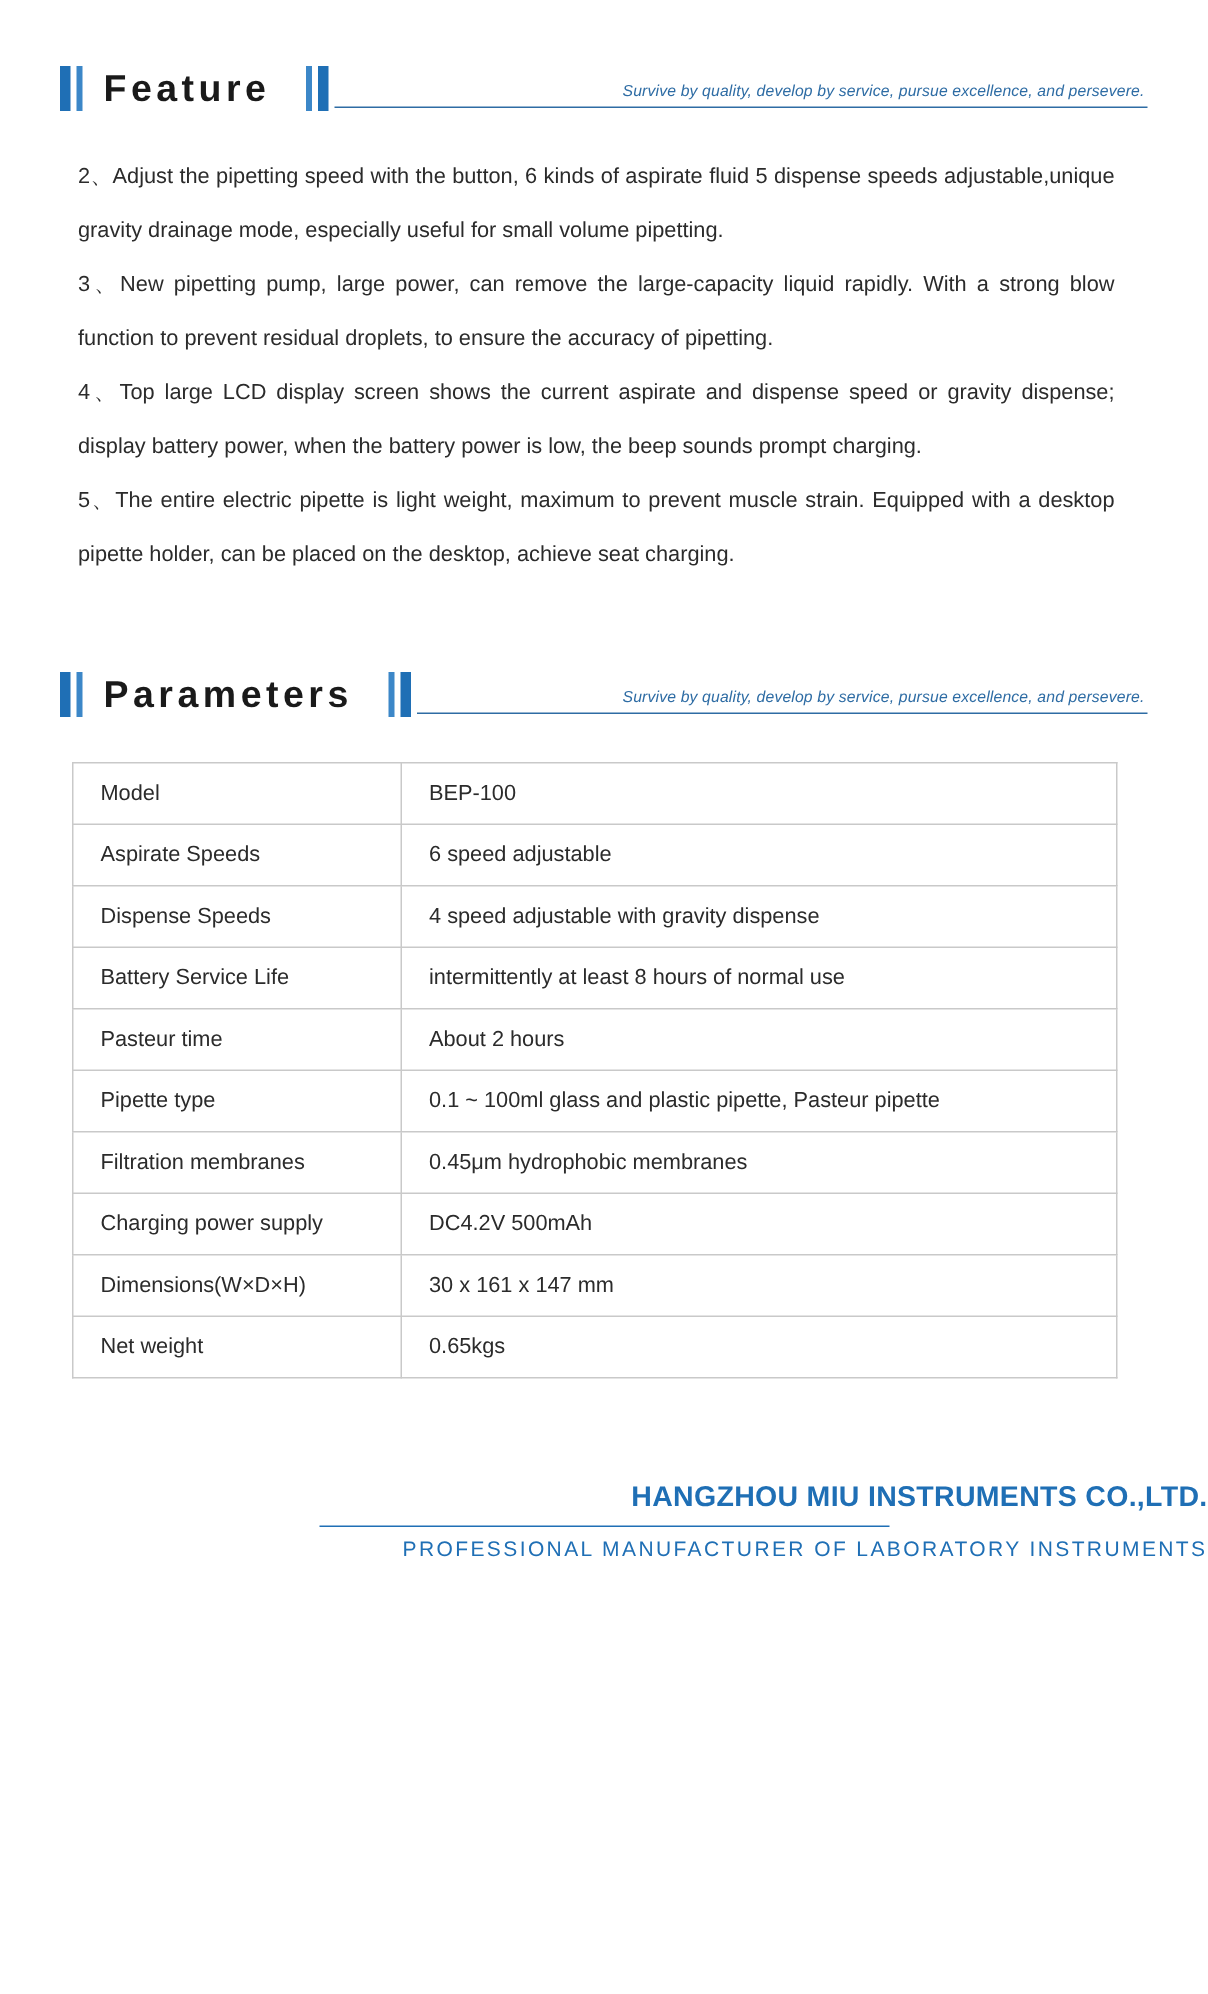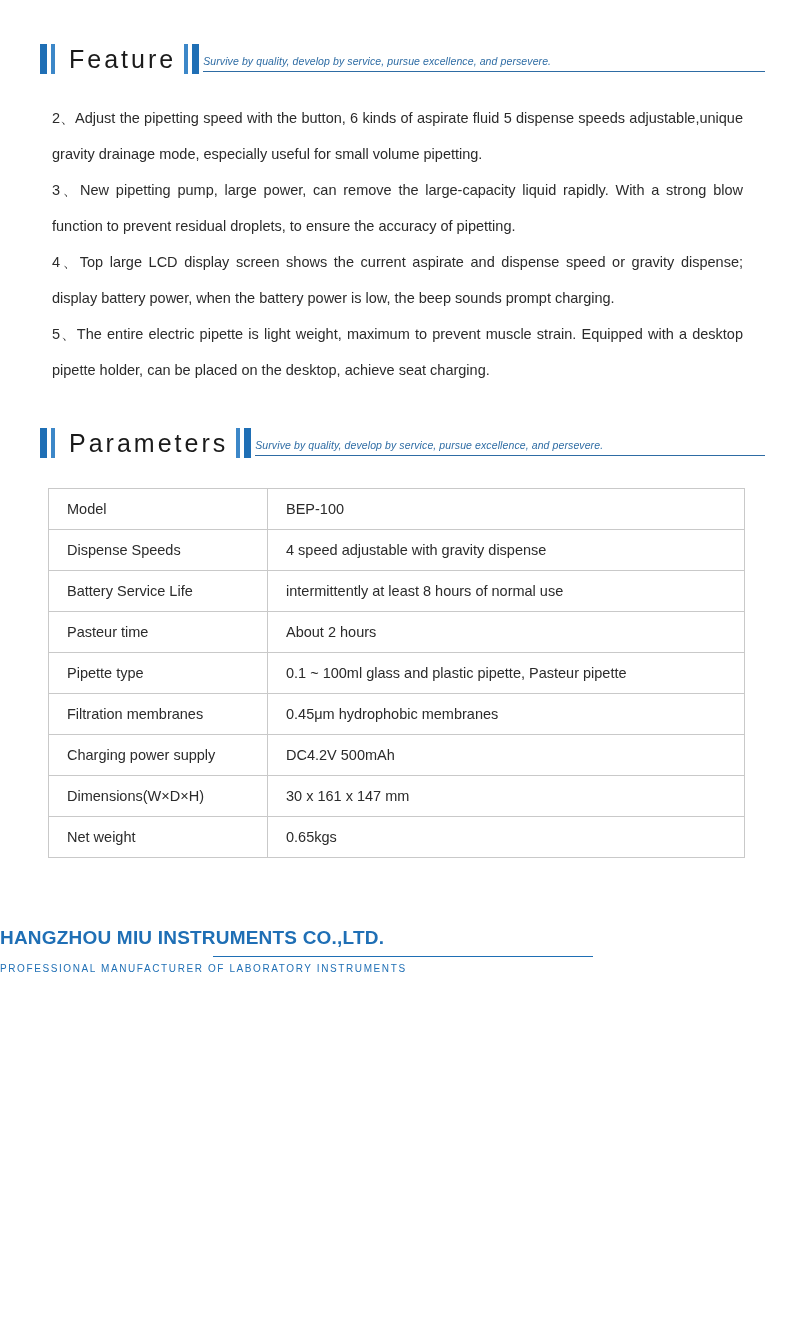--- a/index.html
+++ b/index.html
@@ -46,30 +46,31 @@
     margin-right: 4px;
   }
   .bar.thin {
     width: 4px;
     background: #3c87c8;
   }
   .section-title {
     font-size: 25px;
     letter-spacing: 3px;
     color: #1a1a1a;
-    font-weight: 400;
-    padding: 0 8px 0 10px;
+    font-weight: 700;
+    padding: 0 24px 0 10px;
     line-height: 30px;
     white-space: nowrap;
   }
   .sh-right {
     flex: 1 1 auto;
     display: flex;
     flex-direction: column;
     justify-content: flex-end;
+    align-items: flex-end;
     padding-bottom: 2px;
   }
   .slogan {
     font-size: 10.5px;
     font-style: italic;
     color: #2e6ca4;
     letter-spacing: 0.1px;
     white-space: nowrap;
     padding-right: 2px;
     padding-bottom: 4px;
@@ -88,21 +89,21 @@
     font-size: 14.5px;
     line-height: 36px;
     color: #2b2b2b;
     text-align: justify;
     text-justify: inter-word;
     margin: 0 0 0 0;
   }
 
   
   .parameters-wrap {
-    margin-top: 40px;
+    margin-top: 60px;
   }
   .table-wrap {
     padding: 30px 60px 13px 48px;
   }
   table.params {
     width: 100%;
     border-collapse: collapse;
     table-layout: fixed;
   }
   table.params td {
@@ -113,37 +114,37 @@
     color: #2b2b2b;
     vertical-align: middle;
   }
   table.params td.k {
     width: 200px;
   }
 
   
   .footer {
     margin-top: 56px;
-    text-align: left;
+    text-align: right;
     padding-bottom: 26px;
   }
   .footer-company {
     font-size: 19px;
     font-weight: bold;
     color: #1f6fb5;
     letter-spacing: 0.2px;
   }
   .footer-rule {
     width: 380px;
     height: 1px;
     background: #1f6fb5;
     margin: 7px auto 6px auto;
   }
   .footer-sub {
-    font-size: 10px;
+    font-size: 14px;
     color: #1f6fb5;
     letter-spacing: 1.6px;
   }
 </style>
 </head>
 <body>
 
 <div class="page">
 
   <div class="section-header" style="margin-top:44px;">
@@ -191,20 +192,24 @@
     </div>
 
     <div class="table-wrap">
       <table class="params">
         <tbody>
           <tr>
             <td class="k">Model</td>
             <td class="v">BEP-100</td>
           </tr>
           <tr>
+            <td class="k">Aspirate Speeds</td>
+            <td class="v">6 speed adjustable</td>
+          </tr>
+          <tr>
             <td class="k">Dispense Speeds</td>
             <td class="v">4 speed adjustable with gravity dispense</td>
           </tr>
           <tr>
             <td class="k">Battery Service Life</td>
             <td class="v">intermittently at least 8 hours of normal use</td>
           </tr>
           <tr>
             <td class="k">Pasteur time</td>
             <td class="v">About 2 hours</td>

